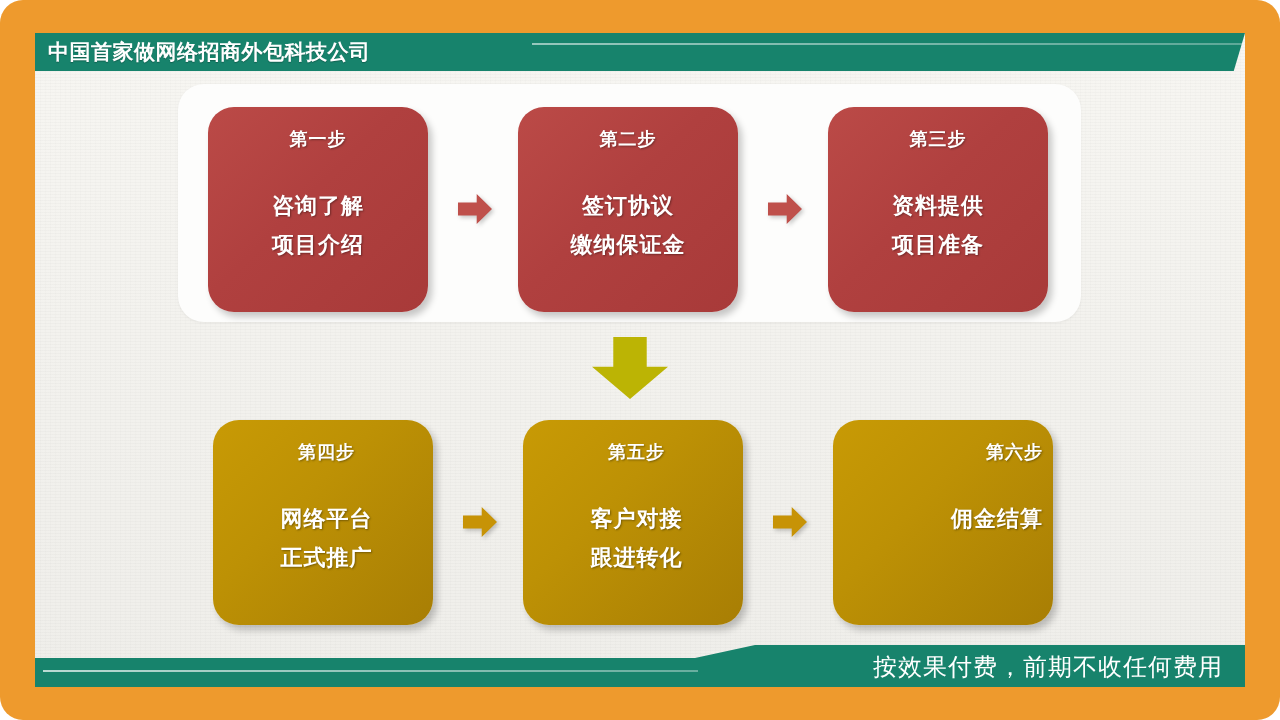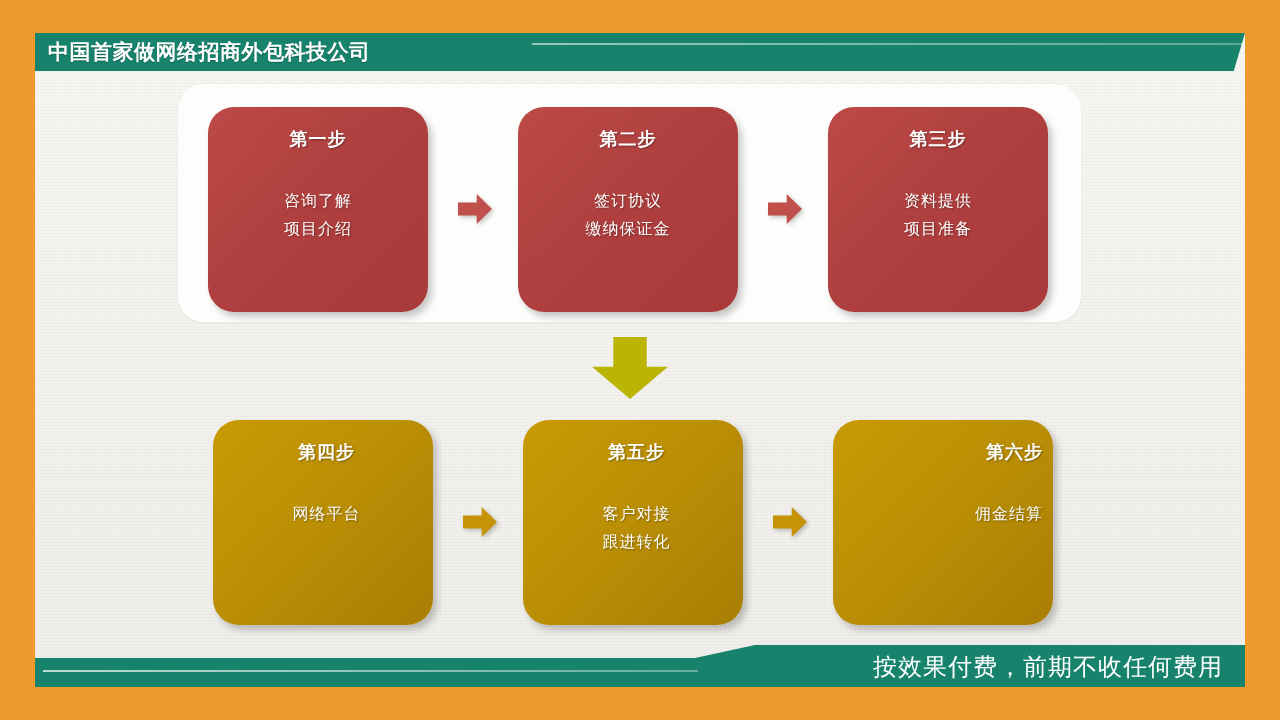--- a/index.html
+++ b/index.html
@@ -11,20 +11,21 @@
   body {
     font-family: "Liberation Sans", "DejaVu Sans", sans-serif;
   }
 
   .slide {
     position: relative;
     width: 1280px;
     height: 720px;
     overflow: hidden;
     background: #ee9a2d;
+    border-radius: 23px;
   }
 
   
   .canvas {
     position: absolute;
     left: 35px;
     top: 33px;
     width: 1210px;
     height: 654px;
     background:
@@ -121,22 +122,22 @@
     padding-left: 17px;
   }
   .card-title {
     font-size: 18px;
     font-weight: bold;
     letter-spacing: 1px;
     text-shadow: 1px 1px 2px rgba(0,0,0,0.35);
     margin-bottom: 36px;
   }
   .card-line {
-    font-size: 16px;
-    font-weight: normal;
+    font-size: 22px;
+    font-weight: bold;
     letter-spacing: 1px;
     line-height: 1.75;
     text-shadow: 1px 1px 2px rgba(0,0,0,0.35);
   }
 
   
   #card-1 { left: 208px; top: 107px; }
   #card-2 { left: 518px; top: 107px; }
   #card-3 { left: 828px; top: 107px; }
   
@@ -249,20 +250,21 @@
 
   <div class="card red" id="card-3">
     <div class="card-title">第三步</div>
     <div class="card-line">资料提供</div>
     <div class="card-line">项目准备</div>
   </div>
 
   <div class="card gold" id="card-4">
     <div class="card-title">第四步</div>
     <div class="card-line">网络平台</div>
+    <div class="card-line">正式推广</div>
   </div>
 
   <div class="card gold" id="card-5">
     <div class="card-title">第五步</div>
     <div class="card-line">客户对接</div>
     <div class="card-line">跟进转化</div>
   </div>
 
   <div class="card gold" id="card-6">
     <div class="card-title">第六步</div>

